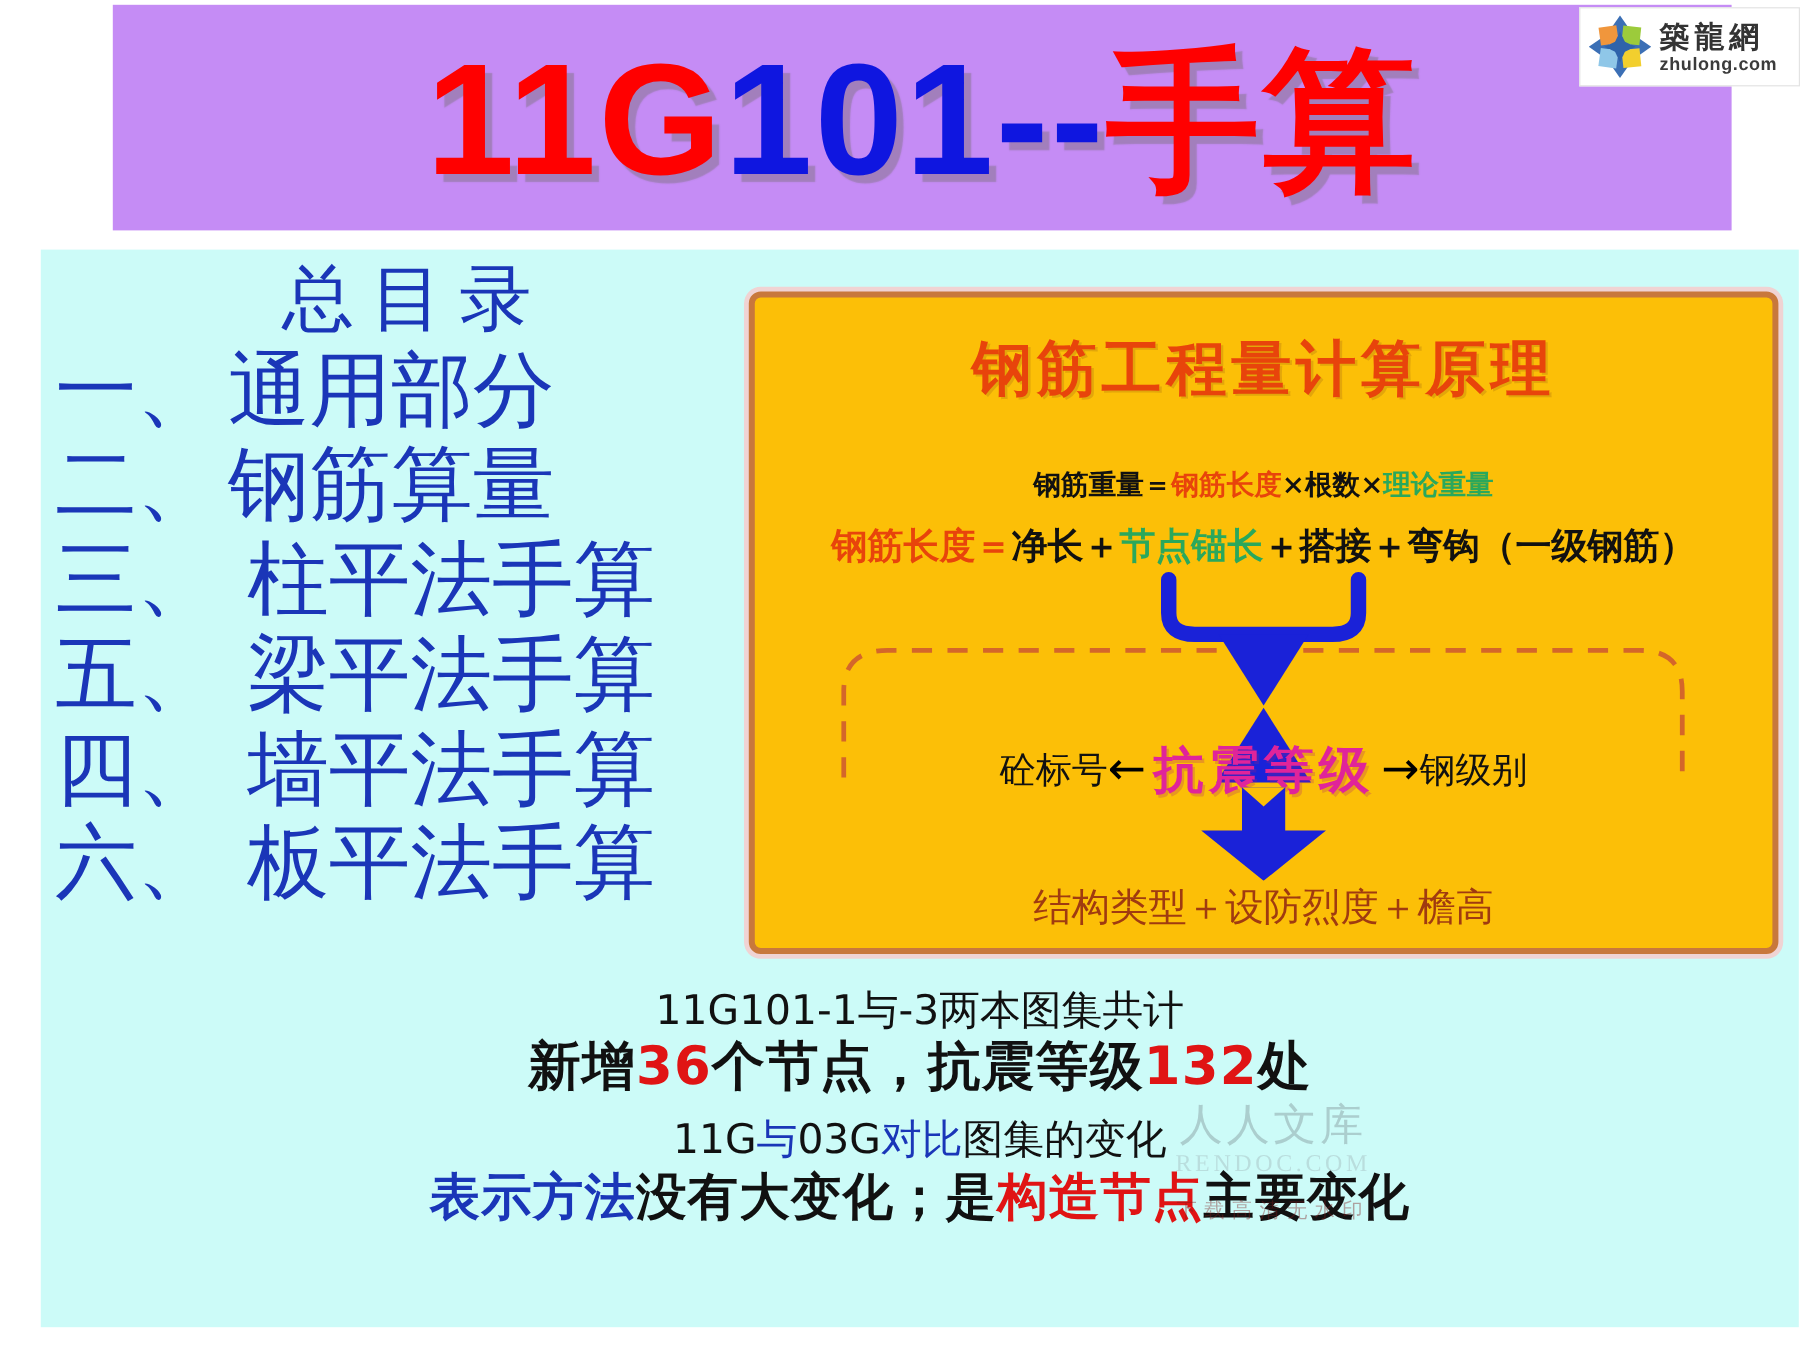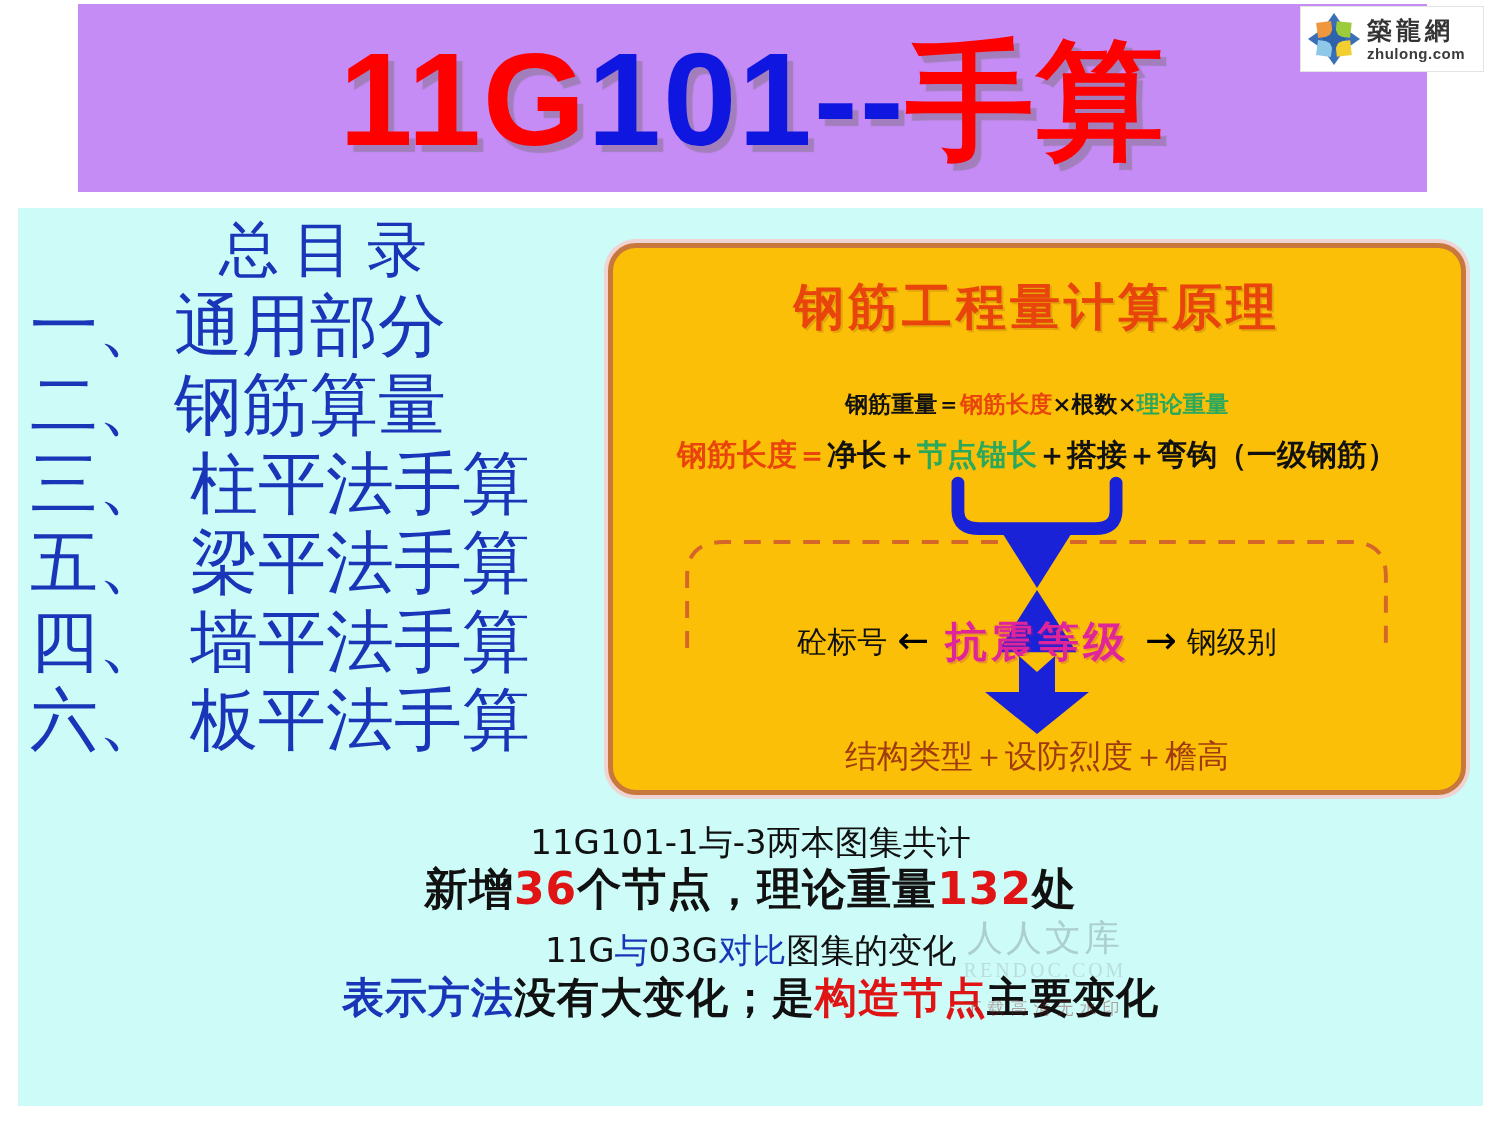--- a/index.html
+++ b/index.html
@@ -3,21 +3,21 @@
 <meta charset="utf-8">
 <style>
   html,body{margin:0;padding:0;}
   body{
     width:1500px;height:1125px;
     background:#ffffff;
     font-family:"Liberation Serif", serif;
     overflow:hidden;
     position:relative;
   }
-  #slide{position:absolute;left:0;top:0;width:1396px;height:1125px;}
+  #slide{position:absolute;left:16px;top:0;width:1396px;height:1125px;}
 
   
   .header-band{
     position:absolute;left:78px;top:4px;width:1349px;height:188px;
     background:#c58cf5;
   }
   .title-wrap{
     position:absolute;left:78px;top:4px;width:1349px;height:188px;
     display:flex;align-items:center;justify-content:center;
     pointer-events:none;
@@ -77,21 +77,21 @@
   }
   .toc-item .num{letter-spacing:0px;}
   .toc-item .txt{margin-left:8px;}
   .toc-item.ind .txt{margin-left:24px;}
 
   
   .ybox{
     position:absolute;left:608px;top:243px;width:858px;height:552px;
     background:#fcbf07;
     border:5px solid #c8783c;
-    border-radius:28px;
+    border-radius:10px;
     box-sizing:border-box;
     box-shadow:0 0 0 4px #f0d3d3;
   }
   .ybox-title{
     position:absolute;left:0;top:26px;width:100%;
     text-align:center;
     font-family:"DejaVu Serif","Liberation Serif",serif;
     font-size:50px;font-weight:700;color:#e8440b;
     letter-spacing:4px;
     text-shadow:2px 2px 0 rgba(150,90,20,.25);
@@ -106,21 +106,21 @@
   .c-black{color:#111111;}
   .c-orange{color:#e8440b;}
   .c-green{color:#2aa85c;}
 
   
   .funnel{position:absolute;left:0;top:228px;width:100%;height:210px;}
   .dashline{position:absolute;left:0;top:232px;width:100%;height:190px;}
 
   .arrow-row{
     position:absolute;left:0;top:366px;width:100%;
-    display:flex;align-items:center;justify-content:center;gap:10px;
+    display:flex;align-items:center;justify-content:center;
     font-family:"DejaVu Serif","Liberation Serif",serif;
     font-size:30px;color:#111;white-space:nowrap;
   }
   .arrow-glyph{
     font-family:"DejaVu Sans",sans-serif;font-size:38px;color:#000;
     line-height:1;position:relative;top:-2px;
   }
   .quake{
     color:#e0249a;font-weight:700;font-size:42px;letter-spacing:4px;
     font-family:"DejaVu Serif","Liberation Serif",serif;
@@ -279,21 +279,21 @@
     </div>
 
     <div class="ybox-bottom">结构类型＋设防烈度＋檐高</div>
   </div>
 
   <div class="notes">
 
     <div class="note-line note-1">11G101-1与-3两本图集共计</div>
 
     <div class="note-line note-2">
-      <span>新增</span><span class="n-red">36</span><span>个节点，理论重量</span><span class="n-red">132</span><span>处</span>
+      <span>新增</span><span class="n-red">36</span><span>个节点，抗震等级</span><span class="n-red">132</span><span>处</span>
     </div>
 
     <div class="note-line note-3">
       <span>11G</span><span class="n-blue">与</span><span>03G</span><span class="n-blue">对比</span><span>图集的变化</span>
     </div>
 
     <div class="note-line note-4">
       <span class="n-blue">表示方法</span><span>没有大变化；是</span><span class="n-red">构造节点</span><span>主要变化</span>
     </div>
   </div>

